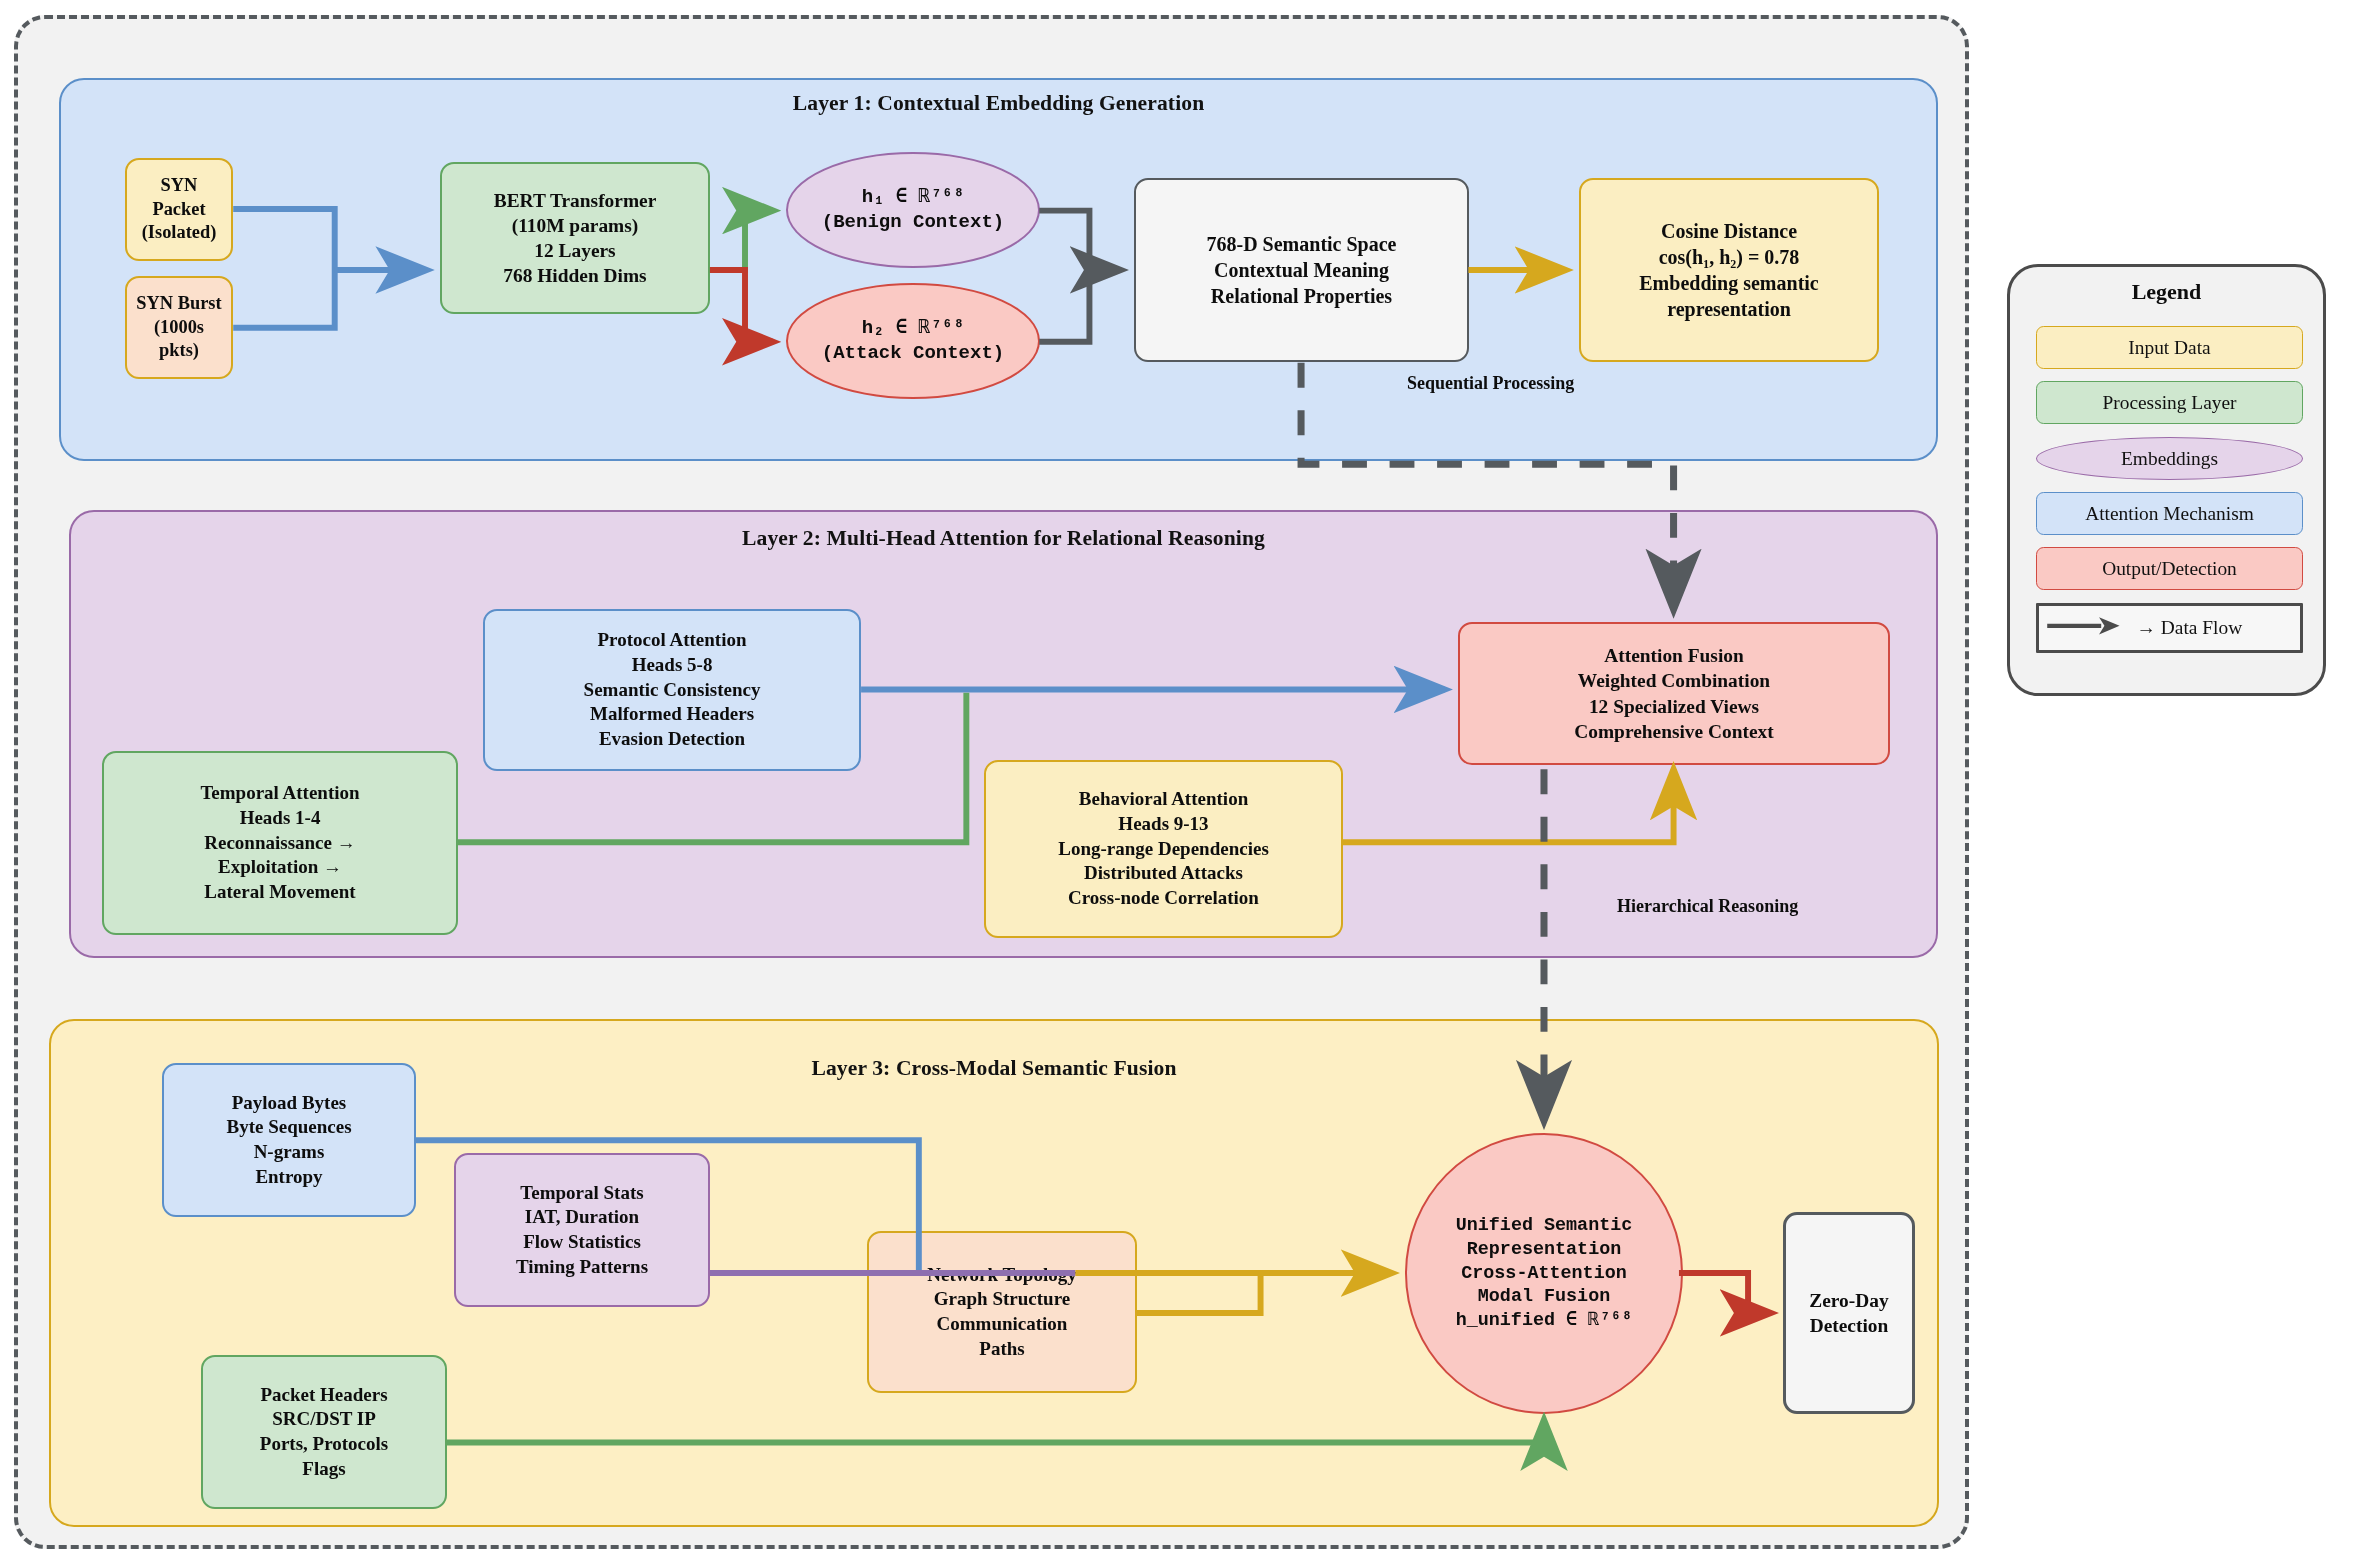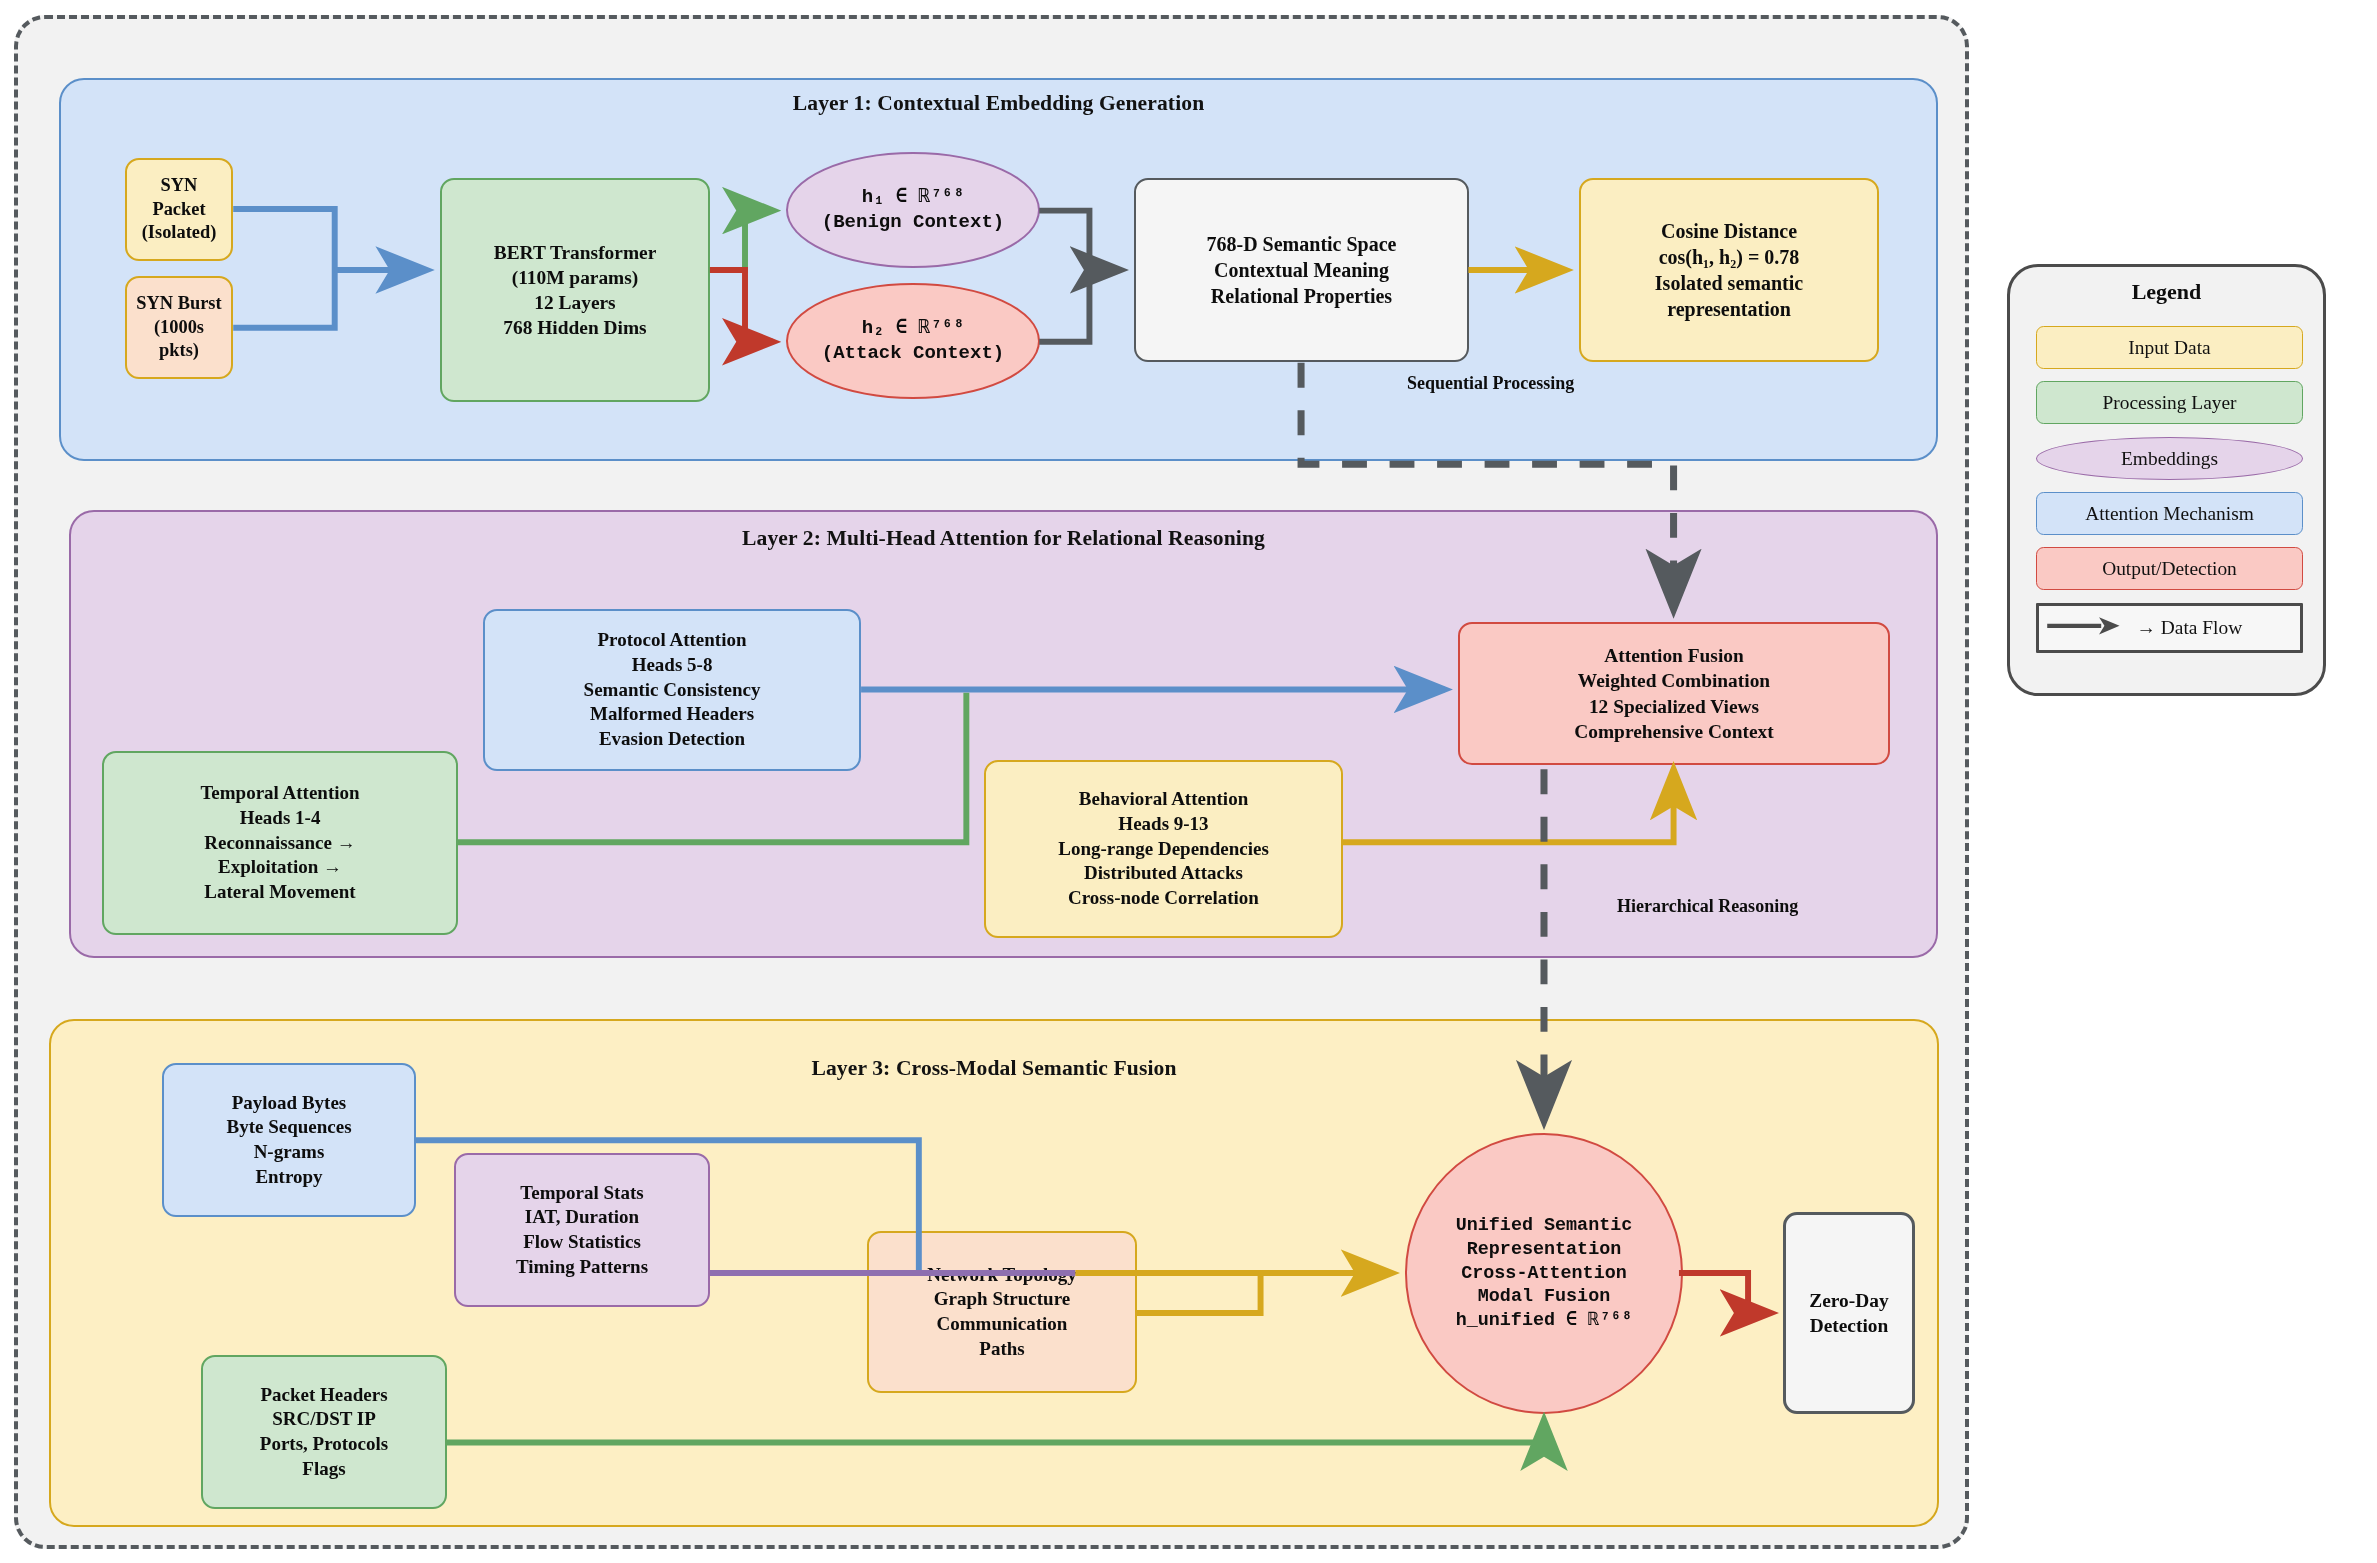--- a/index.html
+++ b/index.html
@@ -48,21 +48,21 @@
     </div>
   </div>
 
   <div class="node rbox" style="left:125px;top:276px;width:108px;height:103px;background:#fbe0cc;border-color:#d6a81e;font-size:18.4px;">
     <div>
       <div>SYN Burst</div>
       <div>(1000s pkts)</div>
     </div>
   </div>
 
-  <div class="node rbox" style="left:440px;top:178px;width:270px;height:224px;background:#cfe7cf;border-color:#61a661;font-size:19.4px;">
+  <div class="node rbox" style="left:440px;top:162px;width:270px;height:152px;background:#cfe7cf;border-color:#61a661;font-size:19.4px;">
     <div>
       <div>BERT Transformer</div>
       <div>(110M params)</div>
       <div>12 Layers</div>
       <div>768 Hidden Dims</div>
     </div>
   </div>
 
   <div class="node ell" style="left:786px;top:152px;width:254px;height:116px;background:#e5d4ea;border-color:#9a6aa8;font-size:19px;">
     <div>
@@ -83,21 +83,21 @@
       <div>768-D Semantic Space</div>
       <div>Contextual Meaning</div>
       <div>Relational Properties</div>
     </div>
   </div>
 
   <div class="node rbox" style="left:1579px;top:178px;width:300px;height:184px;background:#fbeec2;border-color:#d6a81e;font-size:20px;">
     <div>
       <div>Cosine Distance</div>
       <div>cos(h₁, h₂) = 0.78</div>
-      <div>Isolated semantic</div>
+      <div>Embedding semantic</div>
       <div>representation</div>
     </div>
   </div>
 
   <div class="side-note" style="left:1407px;top:373px;">Sequential Processing</div>
 
   <div class="layer" style="left:69px;top:510px;width:1869px;height:448px;background:#e5d4ea;border:2.7px solid #9a6aa8;">
   </div>
   <div class="layer-title" style="left:69px;top:526px;width:1869px;">Layer 2: Multi-Head Attention for Relational Reasoning</div>
 

